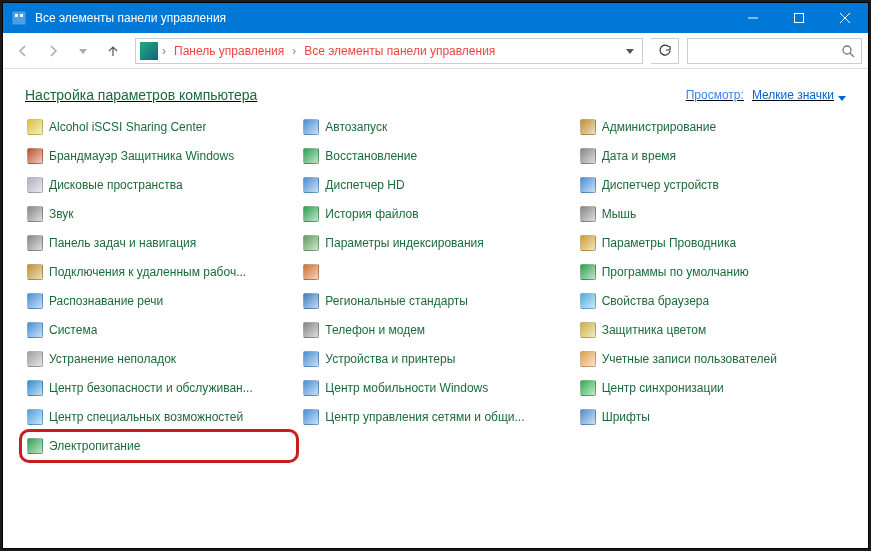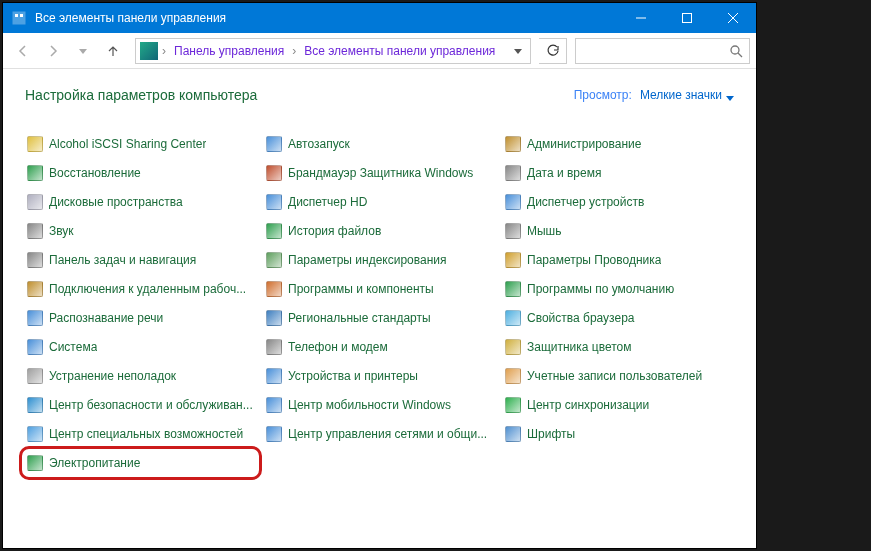--- a/index.html
+++ b/index.html
@@ -1,35 +1,35 @@
 <!DOCTYPE html>
 <html><head>
 <meta charset="utf-8">
 <style>
   * { box-sizing: border-box; margin: 0; padding: 0; font-family: 'Segoe UI', Tahoma, sans-serif; }
   body { background: #1a1a1a; width: 871px; height: 551px; overflow: hidden; }
-  .window { width: 755px; height: 547px; background: #fff; margin: 2px; border: 1px solid #000; display: flex; flex-direction: column; }
+  .window { width: 867px; height: 547px; background: #fff; margin: 2px; border: 1px solid #000; display: flex; flex-direction: column; }
   .titlebar { height: 30px; background: #0078d7; display: flex; align-items: center; color: #fff; font-size: 12px; }
   .tb-icon { width: 16px; height: 16px; margin: 0 8px; display: inline-flex; align-items: center; justify-content: center; }
   .tb-title { flex: 1; }
   .tb-btn { width: 46px; height: 30px; display: flex; align-items: center; justify-content: center; cursor: pointer; }
   .tb-btn svg { stroke: #fff; fill: none; }
   .toolbar { height: 36px; display: flex; align-items: center; padding: 4px 6px; gap: 2px; border-bottom: 1px solid #e0e0e0; }
   .nav-btn { width: 28px; height: 28px; display: flex; align-items: center; justify-content: center; cursor: pointer; color: #888; }
   .nav-btn.active { color: #333; }
   .addr { flex: 1; height: 26px; border: 1px solid #ccc; display: flex; align-items: center; padding: 0 4px; font-size: 12px; gap: 4px; margin: 0 6px; }
   .addr-icon { width: 18px; height: 18px; background: #1b8a2f; display: inline-block; }
-  .crumb { color: #6d28d9; padding: 2px 4px; cursor: pointer; }
+  .crumb { color: #ef4444; padding: 2px 4px; cursor: pointer; }
   .crumb-sep { color: #888; }
   .addr-drop { margin-left: auto; color: #555; padding: 0 4px; cursor: pointer; }
   .refresh-btn { width: 28px; height: 26px; border: 1px solid #ccc; border-left: none; display: flex; align-items: center; justify-content: center; cursor: pointer; color: #333; margin-right: 6px; }
   .search { width: 175px; height: 26px; border: 1px solid #ccc; display: flex; align-items: center; padding: 0 6px; color: #888; }
   .search svg { margin-left: auto; }
   .content { flex: 1; padding: 18px 22px 10px 22px; overflow: hidden; }
-  .hdr-row { display: flex; align-items: center; margin-bottom: 30px; }
+  .hdr-row { display: flex; align-items: center; margin-bottom: 13px; text-decoration: underline; }
   .heading { color: #1b6b3a; font-size: 14px; font-weight: 400; }
   .view-label { margin-left: auto; font-size: 12px; color: #3b82f6; margin-right: 8px; }
   .view-link { font-size: 12px; color: #0066cc; cursor: pointer; display: flex; align-items: flex-end; gap: 4px; }
   .grid { display: grid; grid-template-columns: 1fr 1fr 1fr; column-gap: 8px; row-gap: 7px; }
   .item { display: flex; align-items: center; gap: 6px; font-size: 12px; cursor: pointer; height: 22px; padding: 0 2px; max-width: 250px; }
   .item .icon { width: 16px; height: 16px; flex-shrink: 0; display: inline-flex; align-items: center; justify-content: center; }
   .item .lbl { color: #1b6b3a; white-space: nowrap; overflow: hidden; text-overflow: ellipsis; }
   .highlight { position: relative; display: inline-flex; }
   .highlight::after { content: ''; position: absolute; top: -6px; left: -6px; right: -6px; bottom: -6px; border: 3px solid #cc1b1b; border-radius: 10px; pointer-events: none; }
   .ico-generic { width: 16px; height: 16px; border-radius: 2px; }
@@ -138,32 +138,32 @@
           <span class="lbl">Автозапуск</span>
         </div>
         <div class="item">
           <span class="icon">
             <span class="ico-generic" style="background:linear-gradient(135deg,#c09030, #fff 140%);border:1px solid rgba(0,0,0,.15);"></span>
           </span>
           <span class="lbl">Администрирование</span>
         </div>
         <div class="item">
           <span class="icon">
+            <span class="ico-generic" style="background:linear-gradient(135deg,#c05030, #fff 140%);border:1px solid rgba(0,0,0,.15);"></span>
+          </span>
+          <span class="lbl">Брандмауэр Защитника Windows</span>
+        </div>
+        <div class="item">
+          <span class="icon">
             <span class="ico-generic" style="background:linear-gradient(135deg,#30a050, #fff 140%);border:1px solid rgba(0,0,0,.15);"></span>
           </span>
           <span class="lbl">Восстановление</span>
         </div>
         <div class="item">
           <span class="icon">
-            <span class="ico-generic" style="background:linear-gradient(135deg,#c05030, #fff 140%);border:1px solid rgba(0,0,0,.15);"></span>
-          </span>
-          <span class="lbl">Брандмауэр Защитника Windows</span>
-        </div>
-        <div class="item">
-          <span class="icon">
             <span class="ico-generic" style="background:linear-gradient(135deg,#888, #fff 140%);border:1px solid rgba(0,0,0,.15);"></span>
           </span>
           <span class="lbl">Дата и время</span>
         </div>
         <div class="item">
           <span class="icon">
             <span class="ico-generic" style="background:linear-gradient(135deg,#b0b0c0, #fff 140%);border:1px solid rgba(0,0,0,.15);"></span>
           </span>
           <span class="lbl">Дисковые пространства</span>
         </div>
@@ -218,21 +218,20 @@
         <div class="item">
           <span class="icon">
             <span class="ico-generic" style="background:linear-gradient(135deg,#c09030, #fff 140%);border:1px solid rgba(0,0,0,.15);"></span>
           </span>
           <span class="lbl">Подключения к удаленным рабоч...</span>
         </div>
         <div class="item">
           <span class="icon">
             <span class="ico-generic" style="background:linear-gradient(135deg,#d07030, #fff 140%);border:1px solid rgba(0,0,0,.15);"></span>
           </span>
-          <span class="lbl">Программы и компоненты</span>
         </div>
         <div class="item">
           <span class="icon">
             <span class="ico-generic" style="background:linear-gradient(135deg,#30a050, #fff 140%);border:1px solid rgba(0,0,0,.15);"></span>
           </span>
           <span class="lbl">Программы по умолчанию</span>
         </div>
         <div class="item">
           <span class="icon">
             <span class="ico-generic" style="background:linear-gradient(135deg,#4a90d9, #fff 140%);border:1px solid rgba(0,0,0,.15);"></span>

